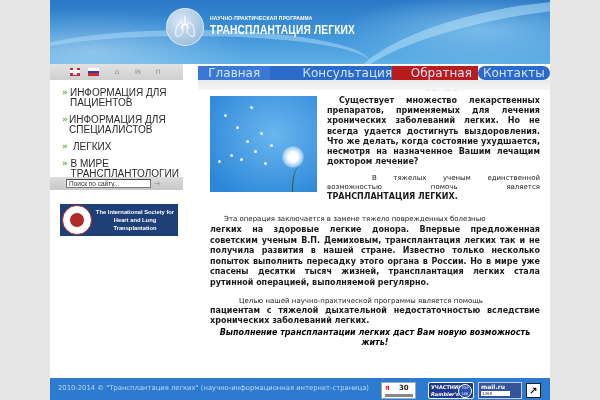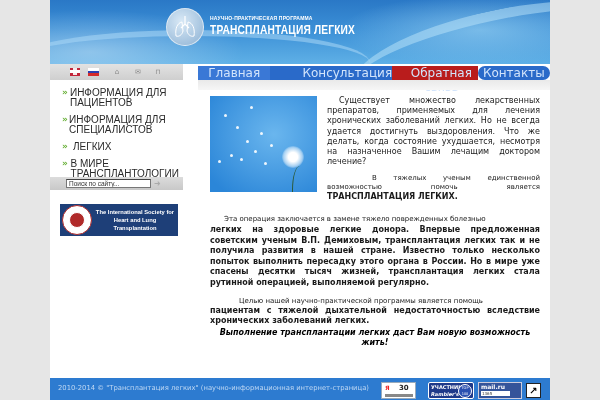--- a/index.html
+++ b/index.html
@@ -130,21 +130,21 @@
     background: radial-gradient(circle, #fff 30%, rgba(255,255,255,0.5) 60%, rgba(255,255,255,0) 75%);
   }
   .photo .stem {
     position: absolute; left: 82px; top: 70px; width: 12px; height: 40px;
     border-left: 1px solid #2c5a3a; border-radius: 60% 0 0 0;
   }
   .photo .seed { position: absolute; width: 3px; height: 3px; border-radius: 50%; background: rgba(255,255,255,0.9); }
   .p1 {
     position: absolute; left: 117px; top: 0; width: 213px;
     font-size: 8px; line-height: 10.2px; color: #1a1a1a; text-align: justify;
-    font-weight: normal;
+    font-weight: bold;
     text-indent: 12px;
   }
   .p2 {
     position: absolute; left: 117px; top: 78px; width: 213px;
     font-size: 7px; line-height: 9px; color: #1a1a1a; text-align: justify; text-align-last: justify;
     text-indent: 45px;
   }
   .p2 .strong { font-weight: bold; font-size: 8px; display: block; text-indent: 0; text-align-last: left; }
   .p3 {
     position: absolute; left: 0; top: 118px; width: 330px;

